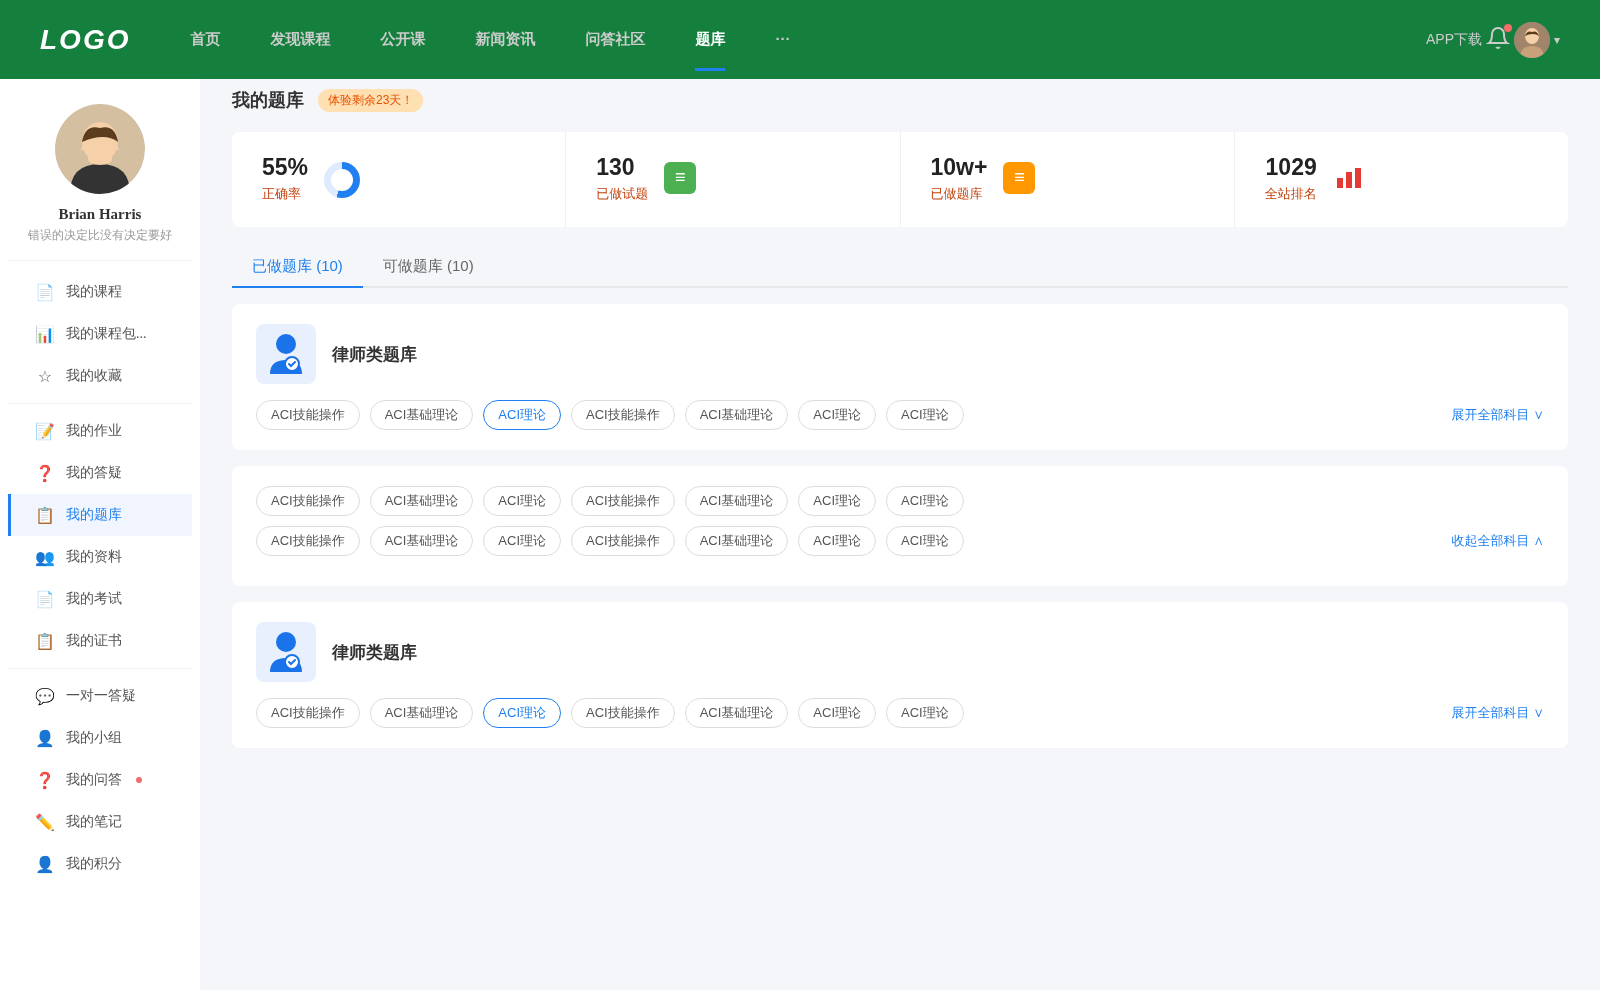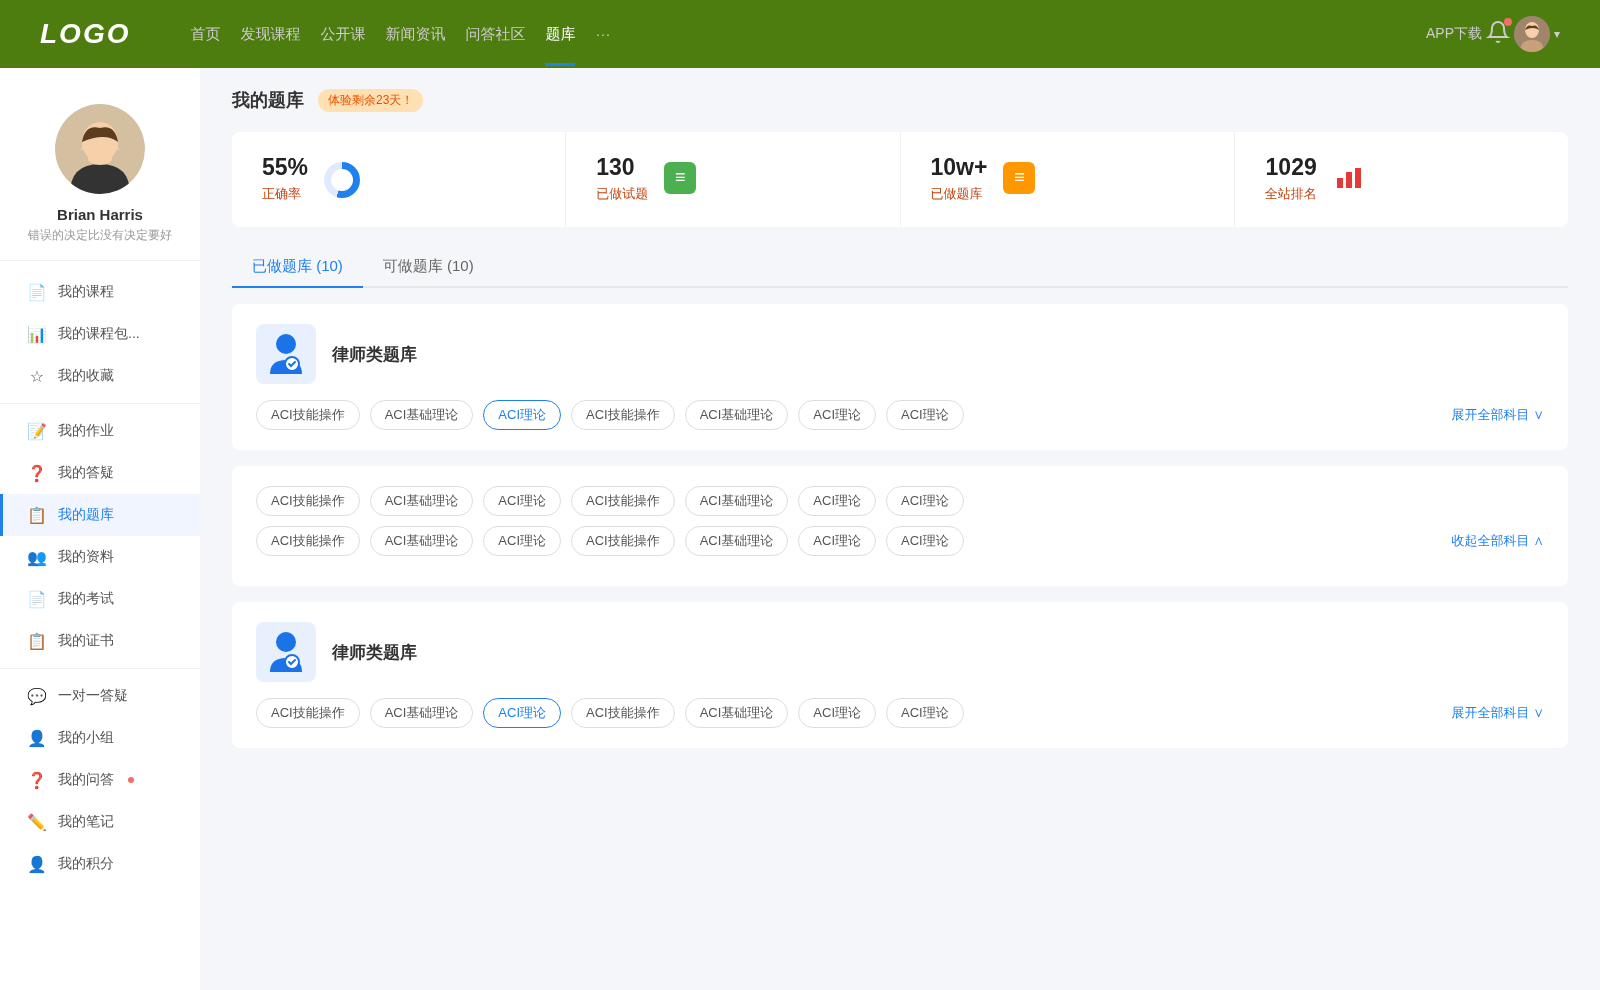--- a/index.html
+++ b/index.html
@@ -1,41 +1,42 @@
 <!DOCTYPE html>
 <html><head>
   <meta charset="utf-8">
   <style>
     * { box-sizing: border-box; margin: 0; padding: 0; }
     body { font-family: 'PingFang SC', 'Microsoft YaHei', sans-serif; background: #f0f2f5; color: #333; }
 
     
     .navbar {
-      background: #4d7c0f;
+      background: #15803d;
       color: #fff;
-      height: 68px;
+      height: 79px;
       display: flex;
       align-items: center;
       padding: 0 40px;
       position: fixed;
       top: 0; left: 0; right: 0;
       z-index: 100;
     }
     .nav-logo {
       font-size: 28px;
       font-weight: 900;
       color: #fff;
       letter-spacing: 2px;
       margin-right: 60px;
       font-style: italic;
     }
     .nav-links {
       display: flex;
-      gap: 20px;
+      gap: 50px;
       flex: 1;
+      font-weight: bold;
     }
     .nav-link {
       color: #ccc;
       font-size: 15px;
       cursor: pointer;
       position: relative;
     }
     .nav-link.active {
       color: #fff;
     }
@@ -86,23 +87,24 @@
     .page-layout {
       display: flex;
       margin-top: 64px;
       min-height: calc(100vh - 64px);
     }
 
     
     .sidebar {
       width: 200px;
       background: #fff;
-      padding: 20px 0;
+      padding: 20px 8px;
       flex-shrink: 0;
       min-height: calc(100vh - 64px);
+      font-family: Liberation Serif, serif;
     }
     .user-profile {
       display: flex;
       flex-direction: column;
       align-items: center;
       padding: 20px 0 16px;
       border-bottom: 1px solid #f0f0f0;
     }
     .user-avatar-wrap {
       width: 90px; height: 90px;

